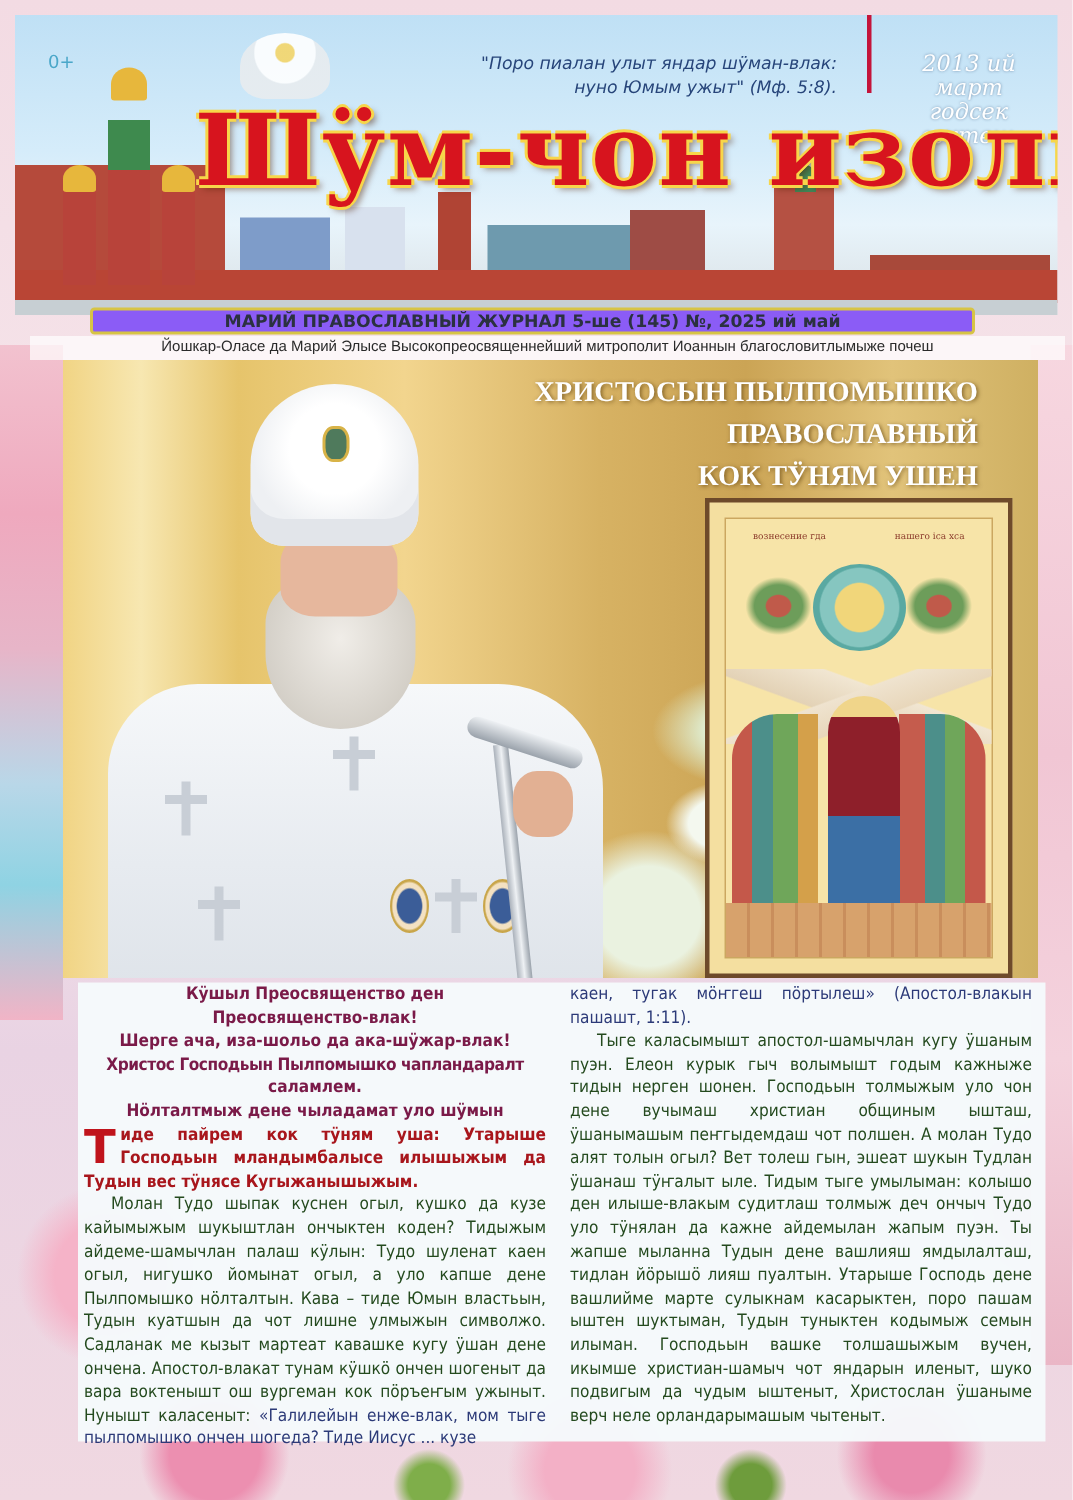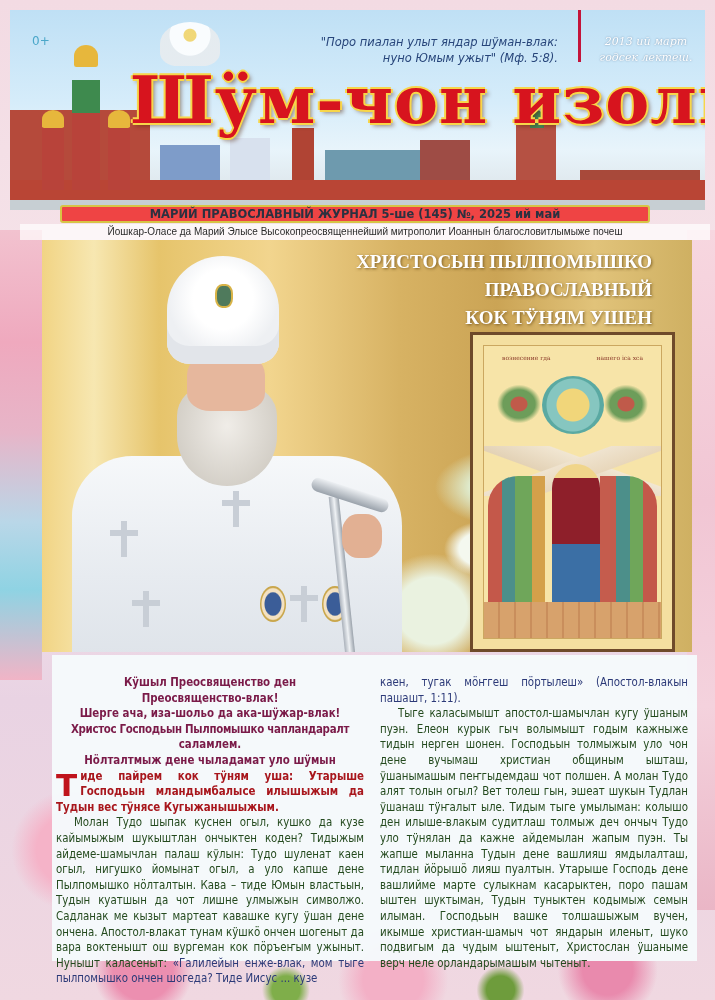--- a/index.html
+++ b/index.html
@@ -42,21 +42,21 @@
   .quote {
     position: absolute; left: 300px; top: 24px; width: 248px; text-align: right;
     font-family: "DejaVu Sans", sans-serif; font-style: italic; font-size: 11.5px;
     line-height: 16px; color: #27457a;
   }
   .quote-divider {
     position: absolute; left: 568px; top: 0px; width: 3px; height: 52px; background: #c4143a;
   }
   .founded {
     position: absolute; left: 580px; top: 24px; width: 112px; text-align: center;
-    font-family: "DejaVu Serif", serif; font-style: italic; font-size: 11px; line-height: 16px;
+    font-family: "DejaVu Serif", serif; font-style: italic; font-size: 15px; line-height: 16px;
     color: #ffffff; text-shadow: 0 0 2px #6d8aa8;
   }
   .logo {
     position: absolute; left: 120px; top: 48px; width: 570px; height: 84px;
     font-family: "DejaVu Serif", serif; font-weight: bold;
     font-size: 66px; line-height: 84px; letter-spacing: 1px;
     color: #d7141e;
     text-shadow: 2px 0 0 #f7d64a, -2px 0 0 #f7d64a, 0 2px 0 #f7d64a, 0 -2px 0 #f7d64a, 3px 3px 4px rgba(80,30,0,0.5);
     white-space: nowrap;
   }
@@ -77,21 +77,21 @@
   .cathedral-left .dome { position: absolute; border-radius: 50% 50% 10% 10%; background: #e7b73c; }
   .wall {
     position: absolute; left: 0; right: 0; bottom: 8px; height: 22px; background: #b94535;
   }
   .water {
     position: absolute; left: 0; right: 0; bottom: 0; height: 10px; background: #c7cfd3;
   }
 
   .journal-bar {
     position: absolute; left: 60px; top: 205px; width: 590px; height: 18px;
-    background: #ef4444; border: 2px solid #d7c445; border-radius: 3px;
+    background: #8b5cf6; border: 2px solid #d7c445; border-radius: 3px;
     text-align: center; font-size: 11.5px; font-weight: bold; line-height: 14px;
     color: #2b3140;
   }
   .blessing {
     position: absolute; left: 20px; top: 224px; width: 690px; height: 16px;
     text-align: center; font-family: "Liberation Sans", sans-serif; font-size: 10px; line-height: 16px;
     color: #2a2a2a; background: rgba(255,255,255,0.7);
   }
 
   
@@ -202,21 +202,21 @@
     position: absolute; left: 0; right: 0; bottom: 0; height: 36px;
     background: repeating-linear-gradient(90deg, #d7a26c 0 14px, #c98e5c 14px 16px);
   }
 
   
   .article {
     position: absolute; left: 52px; top: 655px; width: 645px; height: 306px;
     background: rgba(245, 250, 252, 0.96);
   }
   .col {
-    position: absolute; top: 20px; width: 308px;
+    position: absolute; top: 0; width: 308px;
     font-family: "DejaVu Sans Condensed", "DejaVu Sans", sans-serif; font-size: 11.4px; line-height: 15.6px;
     color: #244a1e; text-align: justify;
   }
   .col-left { left: 4px; }
   .col-right { left: 328px; }
   .greeting {
     text-align: center; font-weight: bold; color: #7a1a48; font-size: 11.4px; line-height: 15.6px;
   }
   .lead {
     color: #a8161c; font-weight: bold; text-align: justify;

